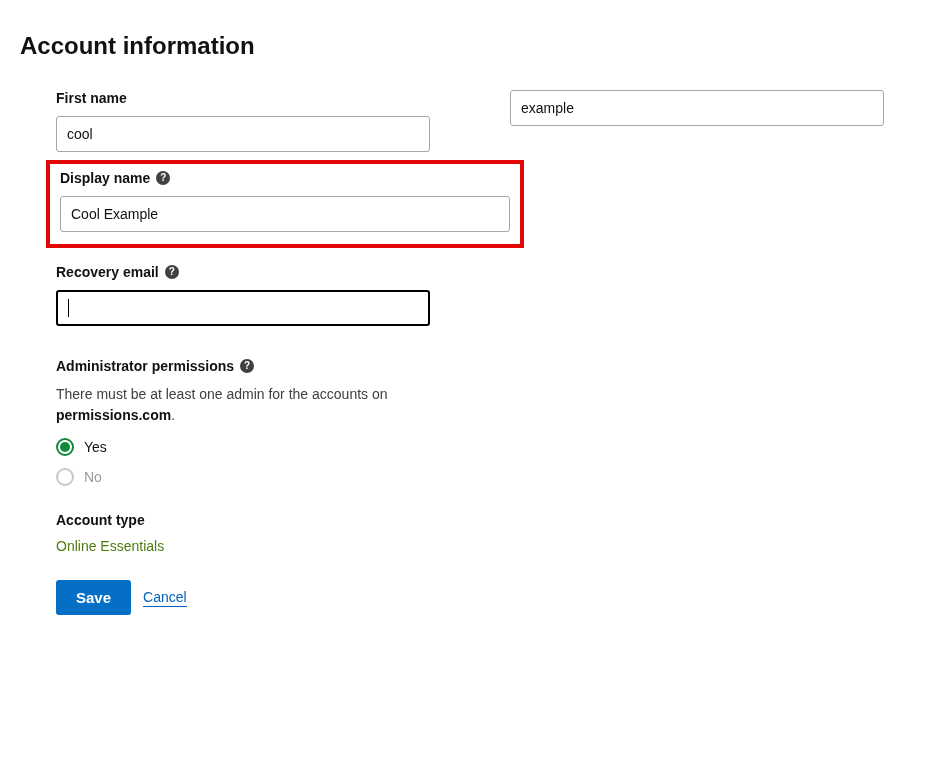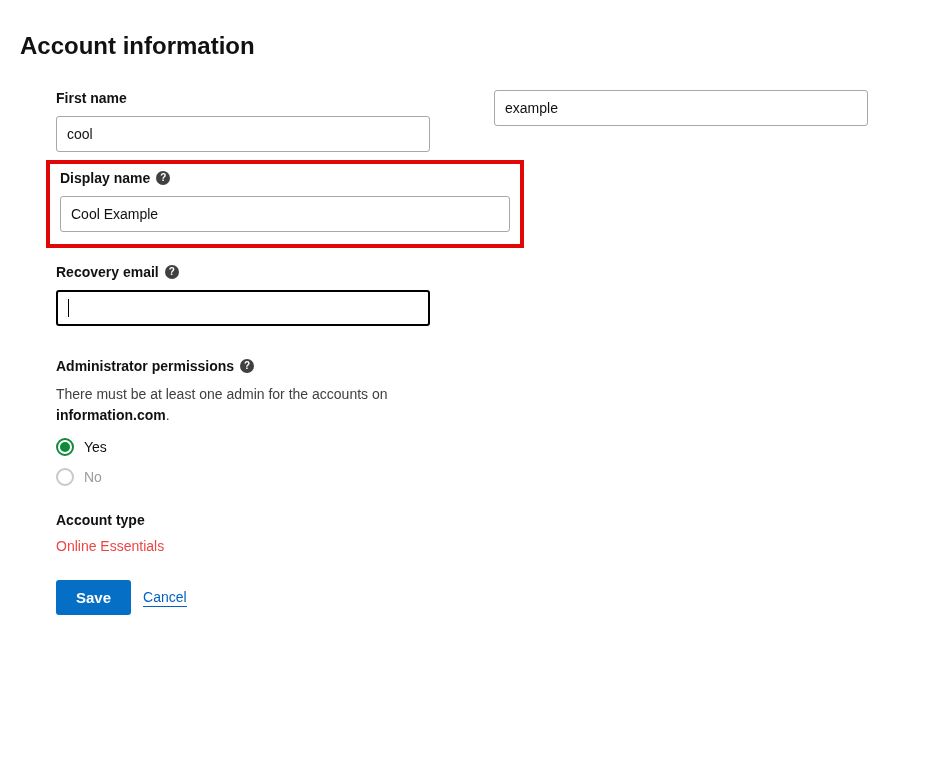--- a/index.html
+++ b/index.html
@@ -15,21 +15,21 @@
       font-size: 24px;
       font-weight: 600;
       color: #111;
       margin-bottom: 20px;
     }
     .form-area {
       padding-left: 26px;
     }
     .row {
       display: flex;
-      gap: 44px;
+      gap: 60px;
     }
     .field-group {
       display: flex;
       flex-direction: column;
       width: 394px;
       padding: 10px 10px 4px 10px;
     }
     .field-label {
       font-size: 14px;
       font-weight: 700;
@@ -142,21 +142,21 @@
       font-size: 14px;
       color: #111;
     }
     .radio-label.disabled { color: #9b9b9b; }
     .account-type-section {
       padding: 14px 10px 0 10px;
       width: 420px;
     }
     .account-type-val {
       font-size: 14px;
-      color: #ef4444;
+      color: #4d7c0f;
       margin-top: 10px;
     }
     .actions {
       padding: 26px 10px 0 10px;
       display: flex;
       align-items: center;
       gap: 12px;
     }
     .btn-save {
       background: #056fc5;
@@ -219,21 +219,21 @@
     </div>
   </div>
 
 
   <div class="admin-section" style="margin-top:18px;">
     <div class="field-label">
       <span>Administrator permissions</span>
       <span class="help-icon">?</span>
     </div>
     <div class="admin-desc">
-      <span>There must be at least one admin for the accounts on </span><span class="domain-bold">information.com</span><span>.</span>
+      <span>There must be at least one admin for the accounts on </span><span class="domain-bold">permissions.com</span><span>.</span>
     </div>
     <div class="radio-group">
       <div class="radio-item">
         <span class="radio-circle checked"></span>
         <span class="radio-label">Yes</span>
       </div>
       <div class="radio-item">
         <span class="radio-circle unchecked"></span>
         <span class="radio-label disabled">No</span>
       </div>

